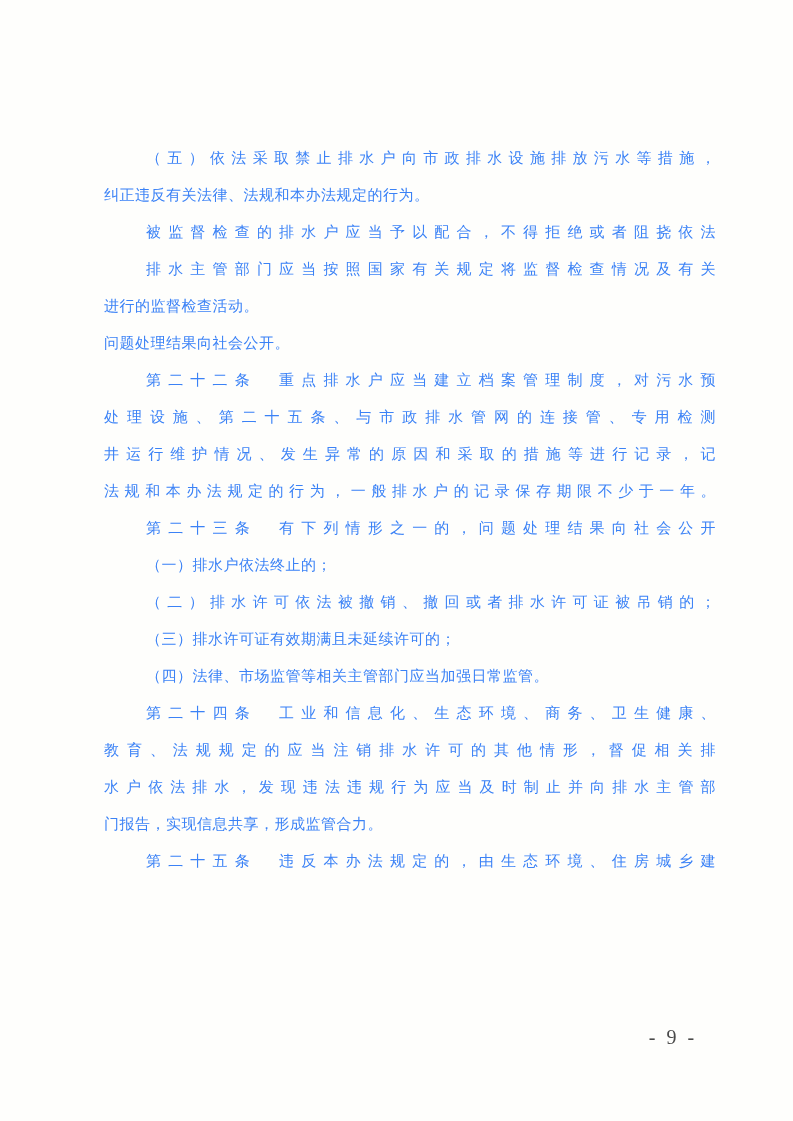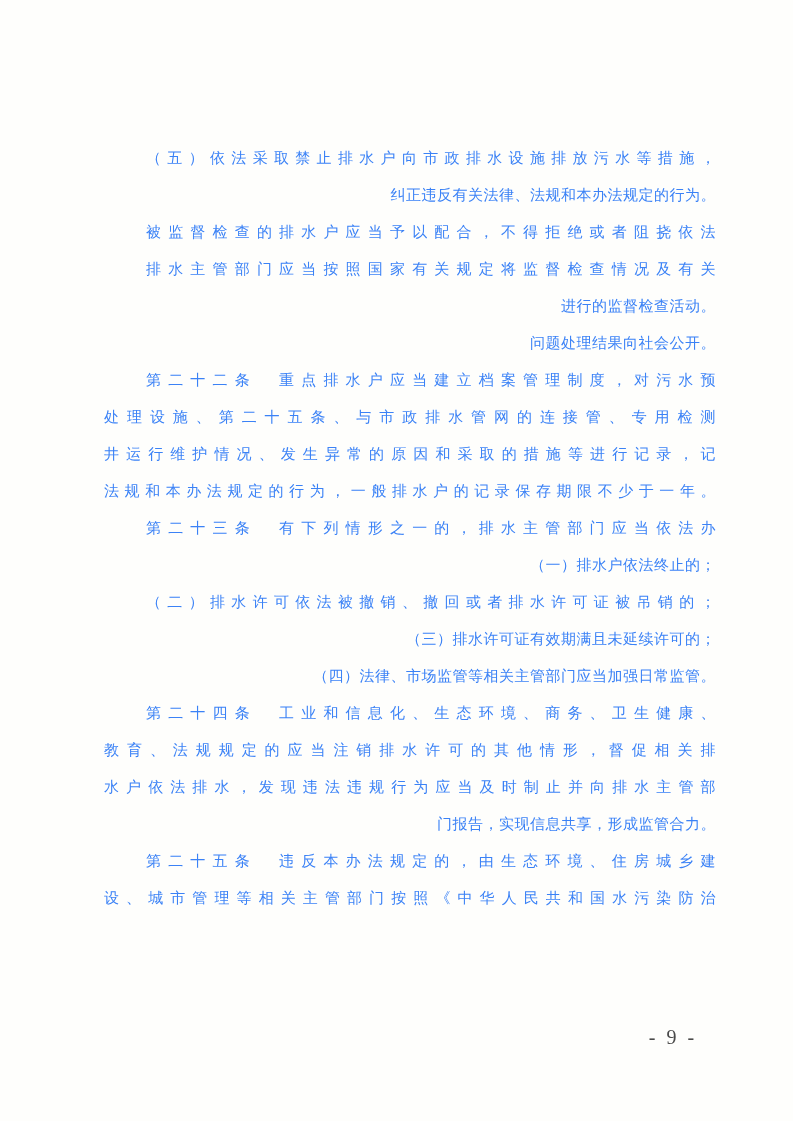--- a/index.html
+++ b/index.html
@@ -26,21 +26,21 @@
     top: 140px;
     width: 612px;
     font-family: "Liberation Serif", "DejaVu Serif", serif;
     font-size: 15px;
     line-height: 37px;
     color: #3b82f6;
     font-weight: 400;
   }
   .line {
     height: 37px;
-    text-align: right;
+    text-align: left;
     letter-spacing: 0.5px;
   }
   .line.indent {
     text-indent: 42px;
   }
   .line.fill {
     text-align: justify;
     text-align-last: justify;
   }
   .page-number {
@@ -63,26 +63,25 @@
       <div class="line indent fill">（五）依法采取禁止排水户向市政排水设施排放污水等措施，</div>
       <div class="line">纠正违反有关法律、法规和本办法规定的行为。</div>
       <div class="line indent fill">被监督检查的排水户应当予以配合，不得拒绝或者阻挠依法</div>
       <div class="line indent fill">排水主管部门应当按照国家有关规定将监督检查情况及有关</div>
       <div class="line">进行的监督检查活动。</div>
       <div class="line">问题处理结果向社会公开。</div>
       <div class="line indent fill">第二十二条　重点排水户应当建立档案管理制度，对污水预</div>
       <div class="line fill">处理设施、第二十五条、与市政排水管网的连接管、专用检测</div>
       <div class="line fill">井运行维护情况、发生异常的原因和采取的措施等进行记录，记</div>
       <div class="line fill">法规和本办法规定的行为，一般排水户的记录保存期限不少于一年。</div>
-      <div class="line indent fill">第二十三条　有下列情形之一的，排水主管部门应当依法办</div>
+      <div class="line indent fill">第二十三条　有下列情形之一的，问题处理结果向社会公开</div>
       <div class="line indent">（一）排水户依法终止的；</div>
       <div class="line indent fill">（二）排水许可依法被撤销、撤回或者排水许可证被吊销的；</div>
       <div class="line indent">（三）排水许可证有效期满且未延续许可的；</div>
       <div class="line indent">（四）法律、市场监管等相关主管部门应当加强日常监管。</div>
       <div class="line indent fill">第二十四条　工业和信息化、生态环境、商务、卫生健康、</div>
       <div class="line fill">教育、法规规定的应当注销排水许可的其他情形，督促相关排</div>
       <div class="line fill">水户依法排水，发现违法违规行为应当及时制止并向排水主管部</div>
       <div class="line">门报告，实现信息共享，形成监管合力。</div>
       <div class="line indent fill">第二十五条　违反本办法规定的，由生态环境、住房城乡建</div>
-      <div class="line fill">设、城市管理等相关主管部门按照《中华人民共和国水污染防治</div>
     </div>
   <div class="page-number">- 9 -</div>
 </div>
 
 </body></html>

